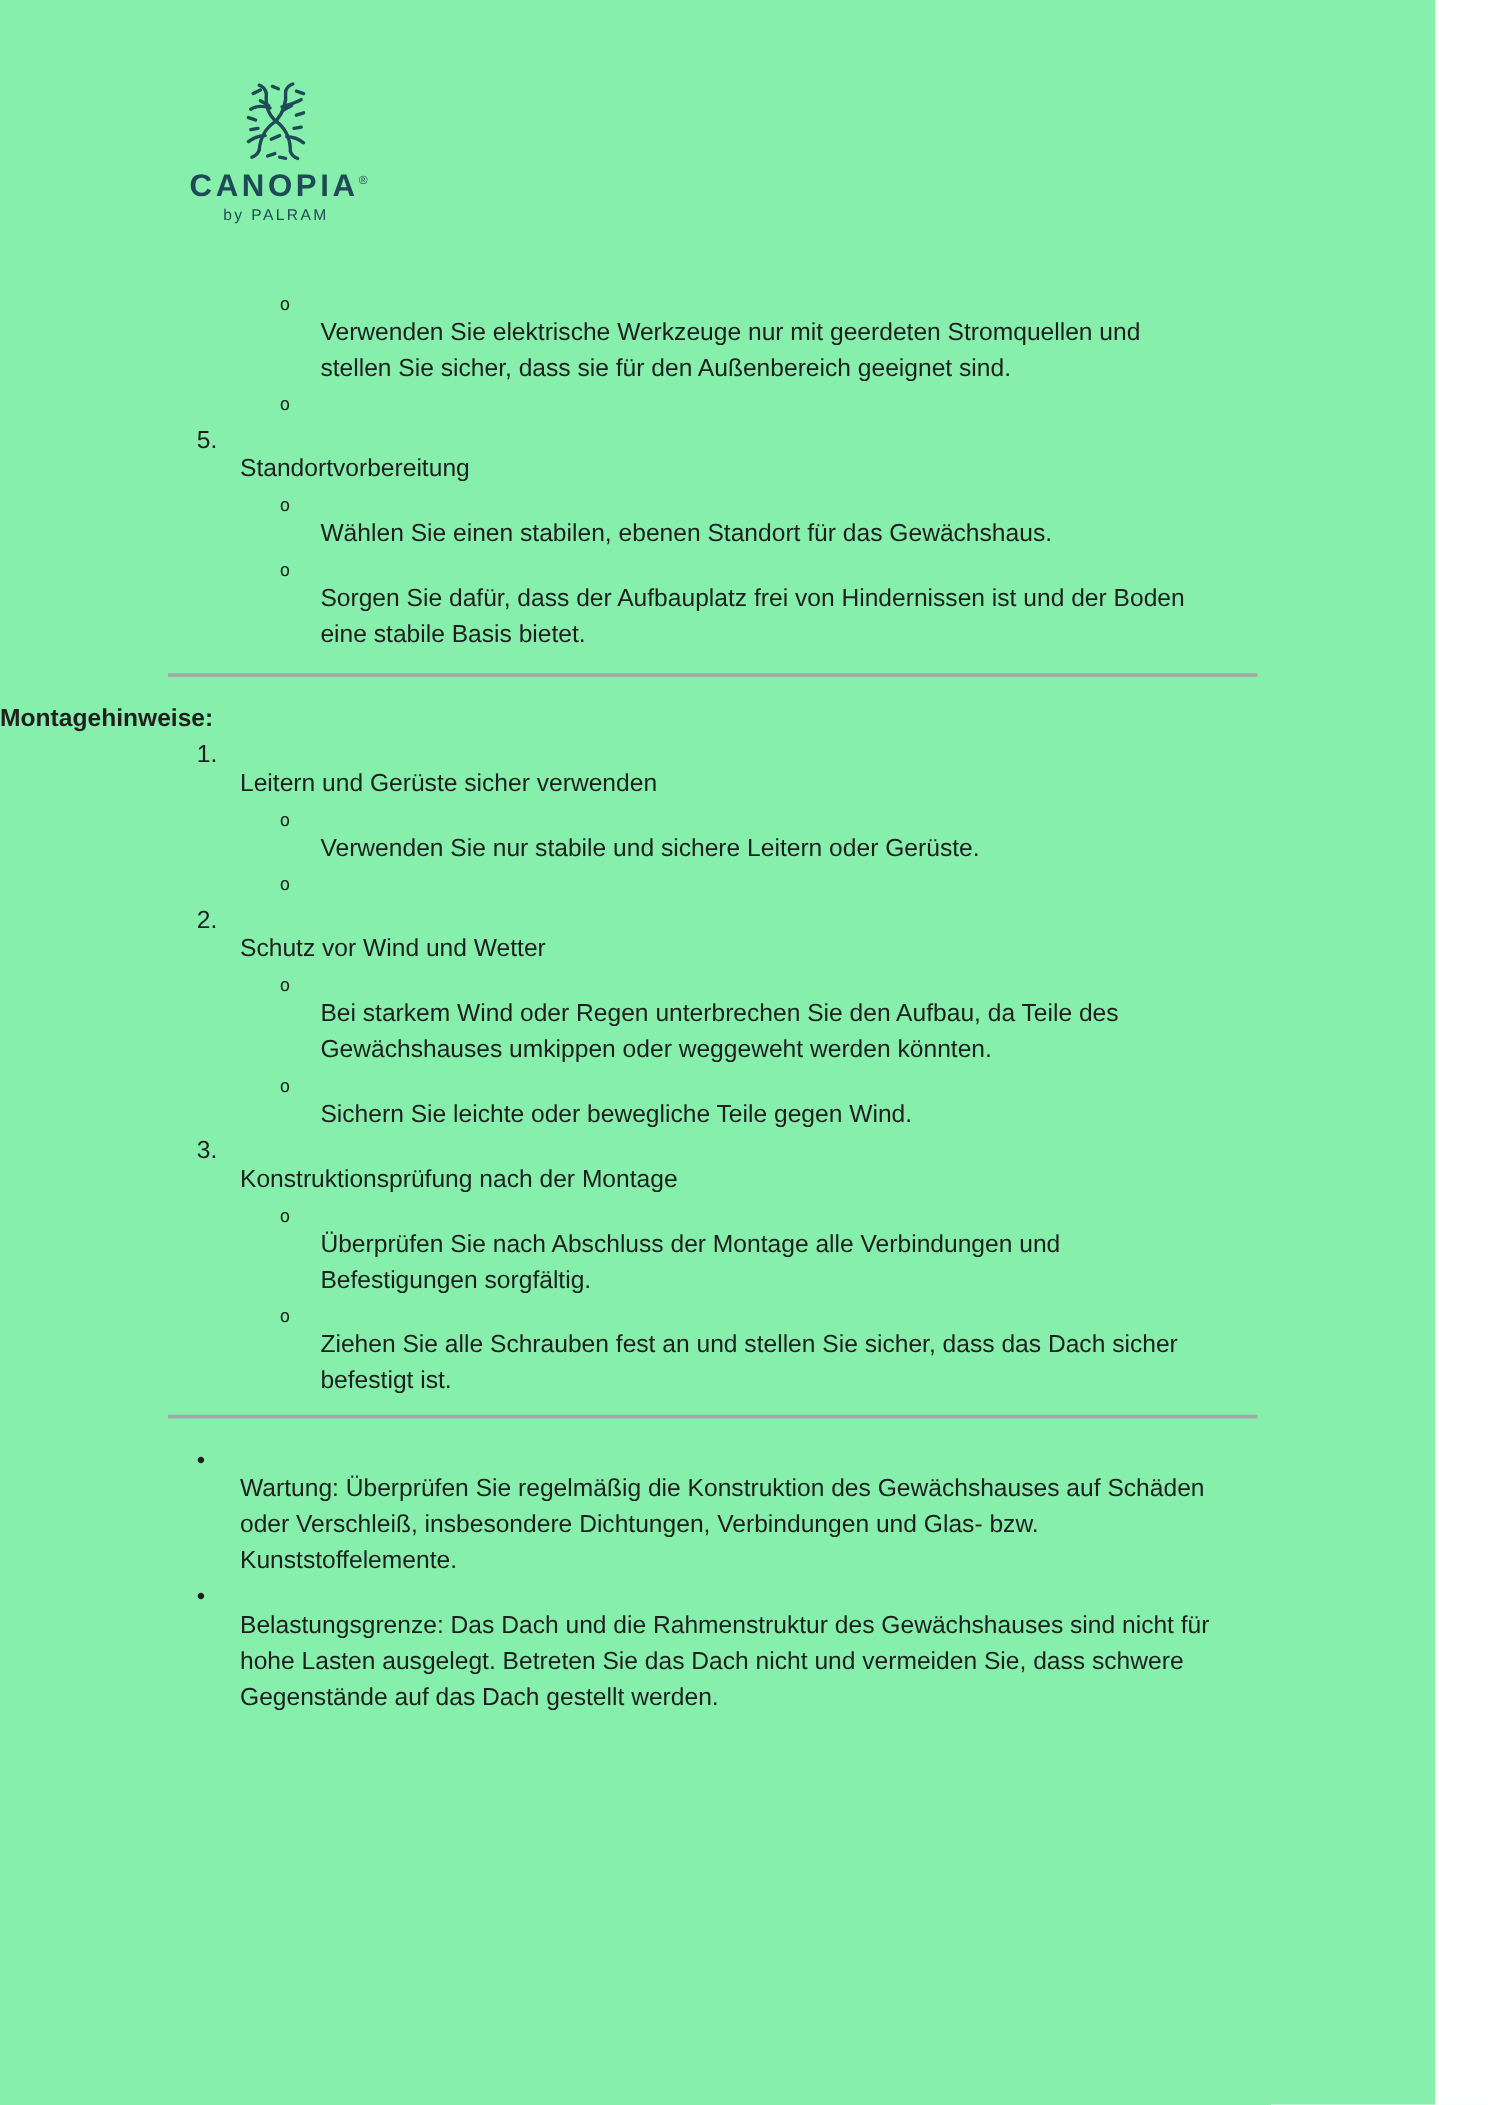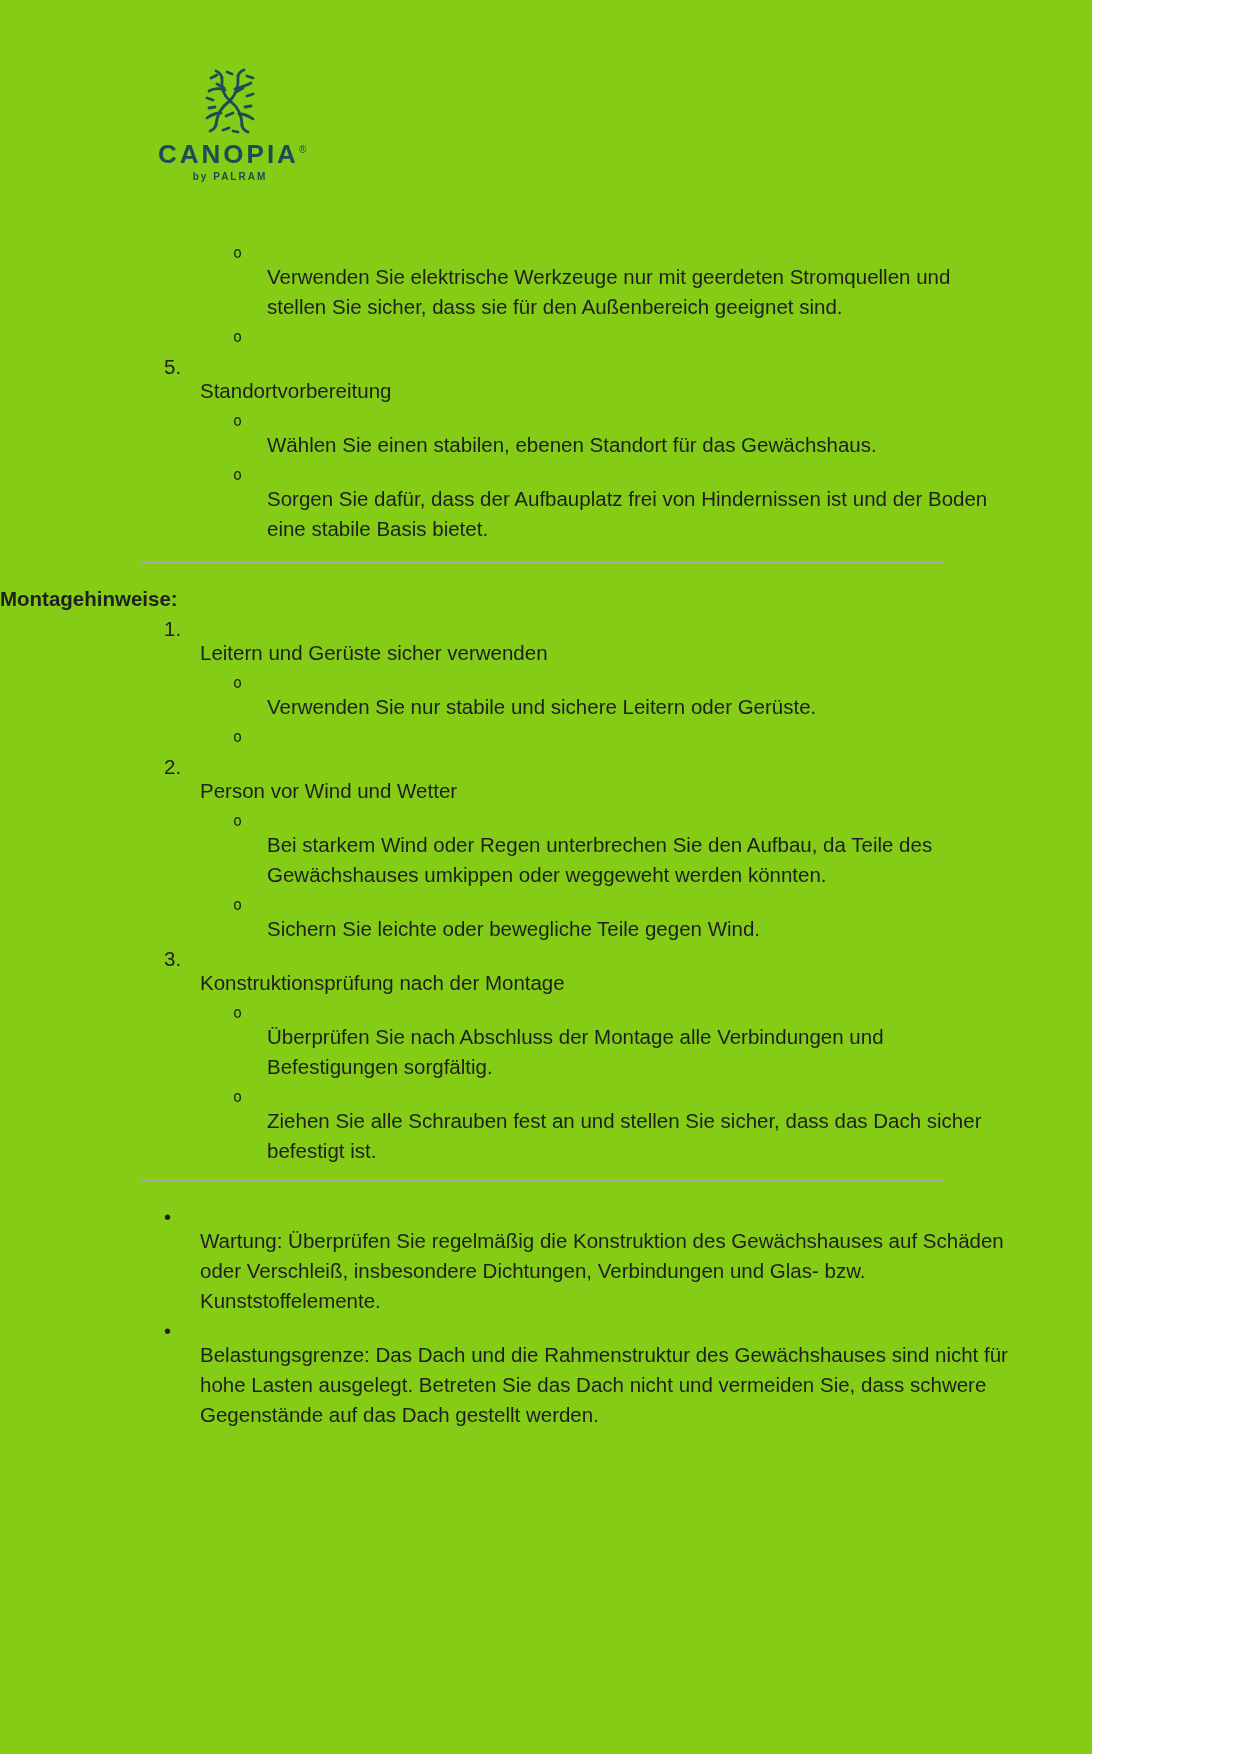--- a/index.html
+++ b/index.html
@@ -1,20 +1,20 @@
 <!DOCTYPE html>
 <html><head>
 <meta charset="utf-8">
 <style>
   html, body { margin: 0; padding: 0; background: #ffffff; }
   .page {
     position: relative;
-    width: 1092px;
+    width: 1196px;
     height: 1754px;
-    background: #84cc16;
+    background: #86efac;
     overflow: hidden;
     font-family: "Liberation Sans", "DejaVu Sans", sans-serif;
     color: #1f1f1f;
   }
 
   
   .logo {
     position: absolute;
     left: 158px;
     top: 68px;
@@ -32,22 +32,22 @@
     white-space: nowrap;
   }
   .brand-line .reg {
     font-size: 10px;
     vertical-align: super;
     letter-spacing: 0;
     font-weight: 400;
   }
   .byline {
     margin-top: 4px;
-    font-size: 10px;
-    font-weight: 700;
+    font-size: 13px;
+    font-weight: 400;
     letter-spacing: 2px;
     color: #1e4b55;
   }
 
   
   .content {
     position: absolute;
     top: 238px;
     left: 0;
     right: 0;
@@ -154,21 +154,21 @@
     <div class="row sub">
       <span class="m">o</span>
       <span class="t">Verwenden Sie nur stabile und sichere Leitern oder Gerüste.</span>
     </div>
     <div class="row sub">
       <span class="m">o</span>
     </div>
 
     <div class="row num">
       <span class="n">2.</span>
-      <span class="t">Person vor Wind und Wetter</span>
+      <span class="t">Schutz vor Wind und Wetter</span>
     </div>
     <div class="row sub">
       <span class="m">o</span>
       <span class="t">Bei starkem Wind oder Regen unterbrechen Sie den Aufbau, da Teile des
 Gewächshauses umkippen oder weggeweht werden könnten.</span>
     </div>
     <div class="row sub">
       <span class="m">o</span>
       <span class="t">Sichern Sie leichte oder bewegliche Teile gegen Wind.</span>
     </div>

